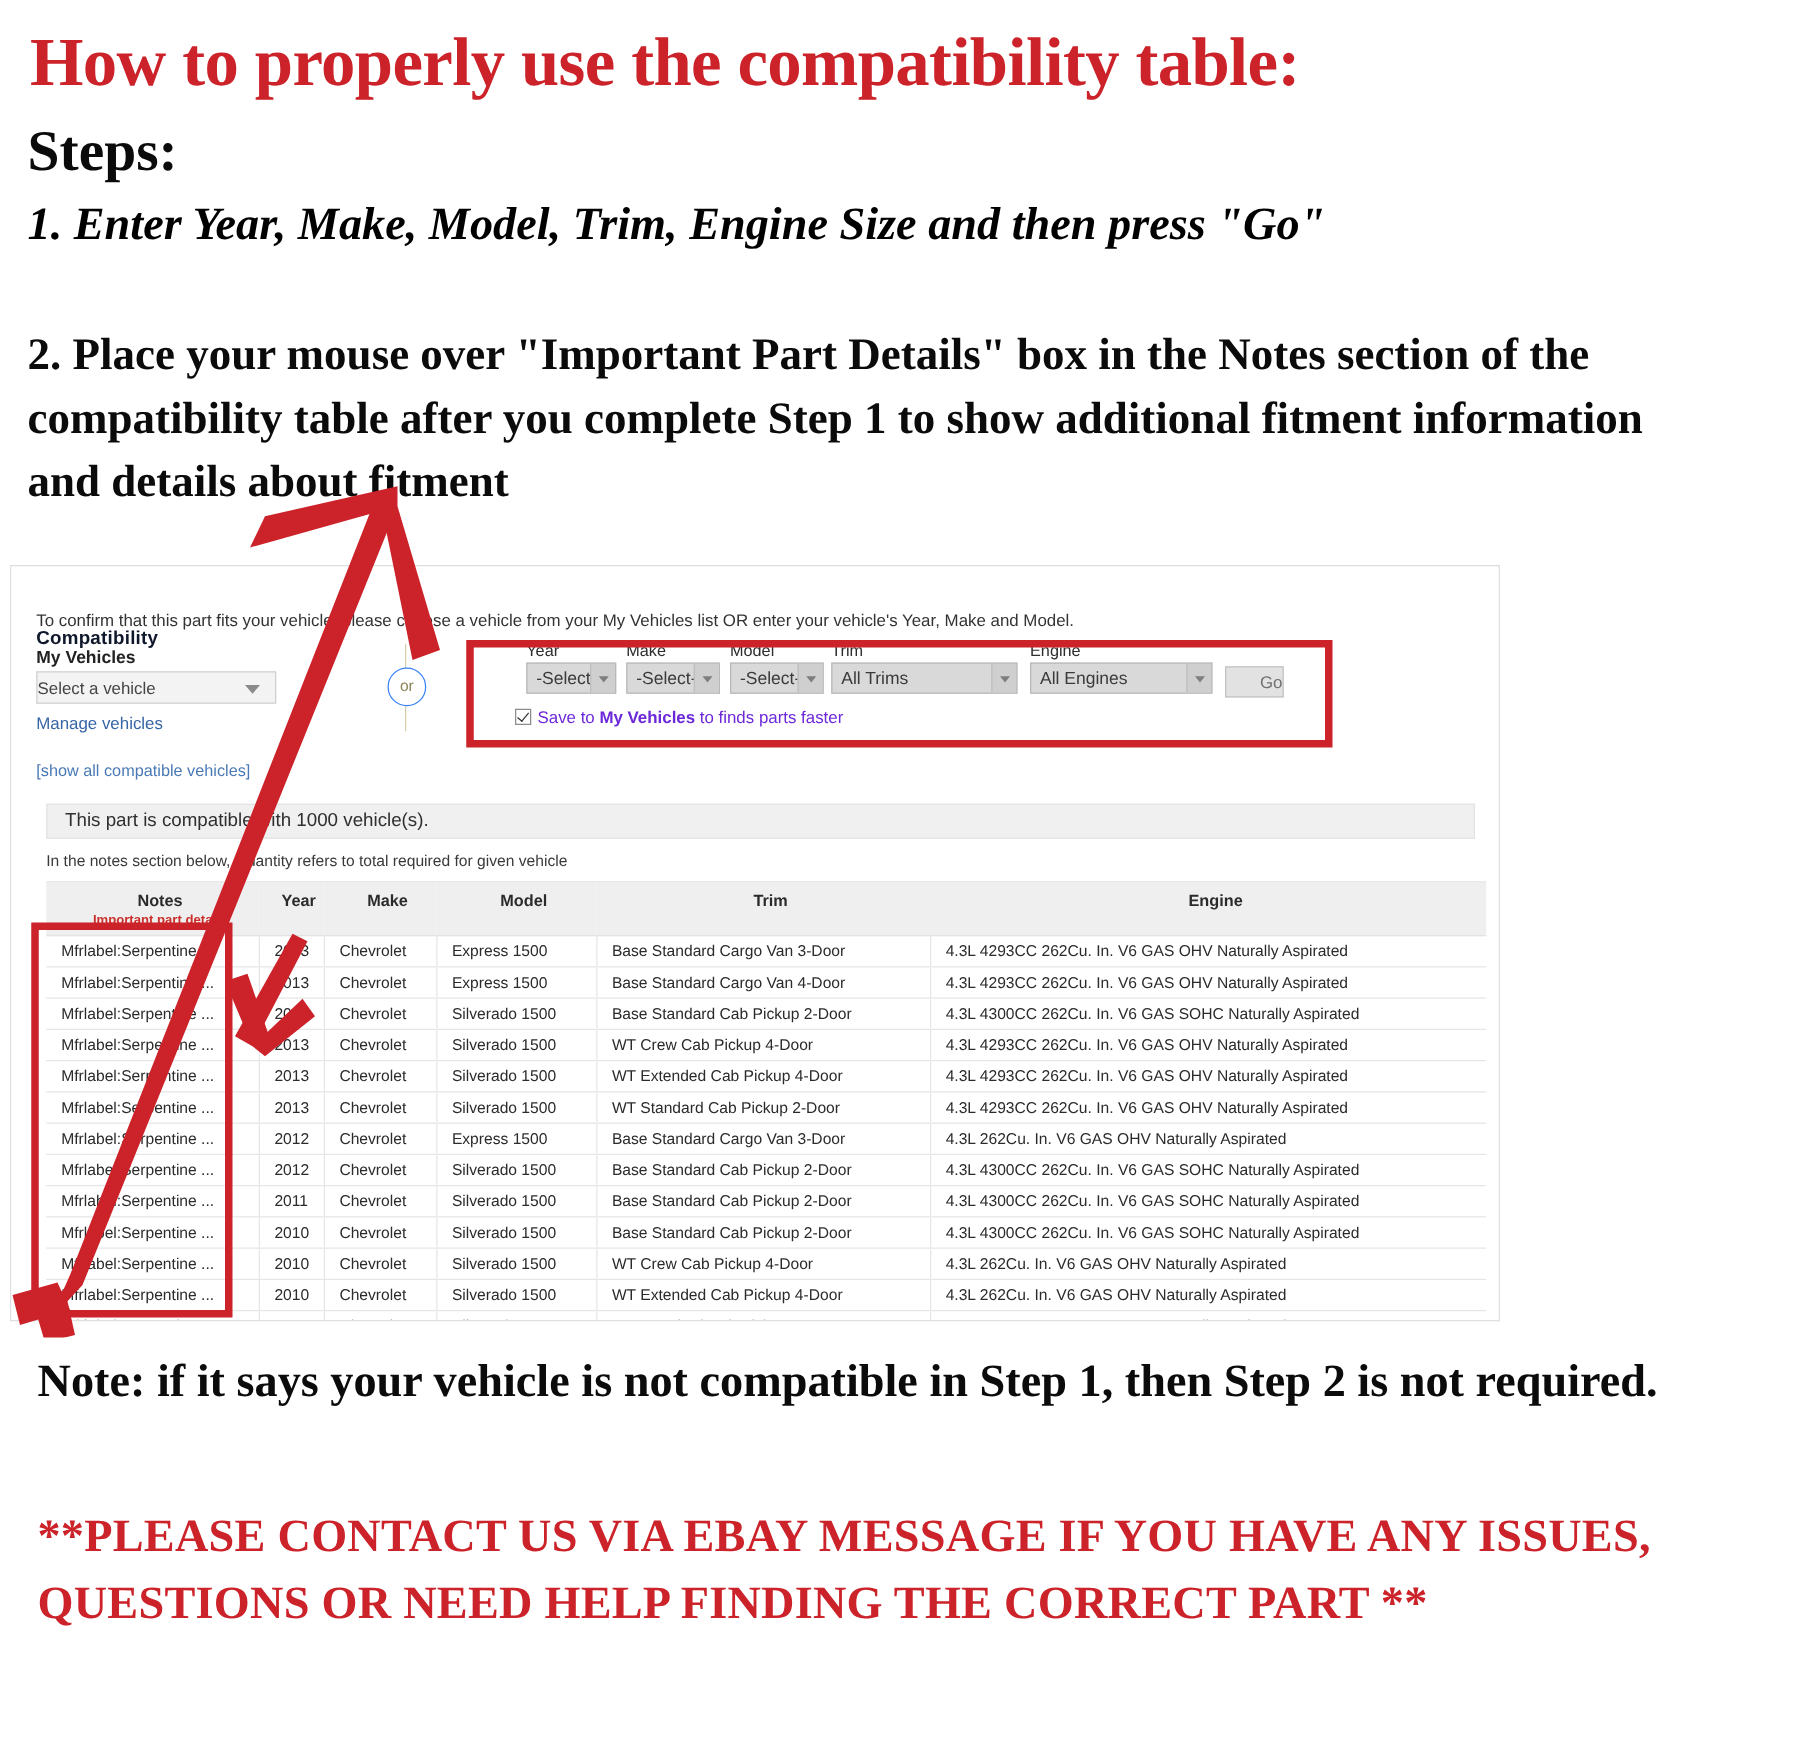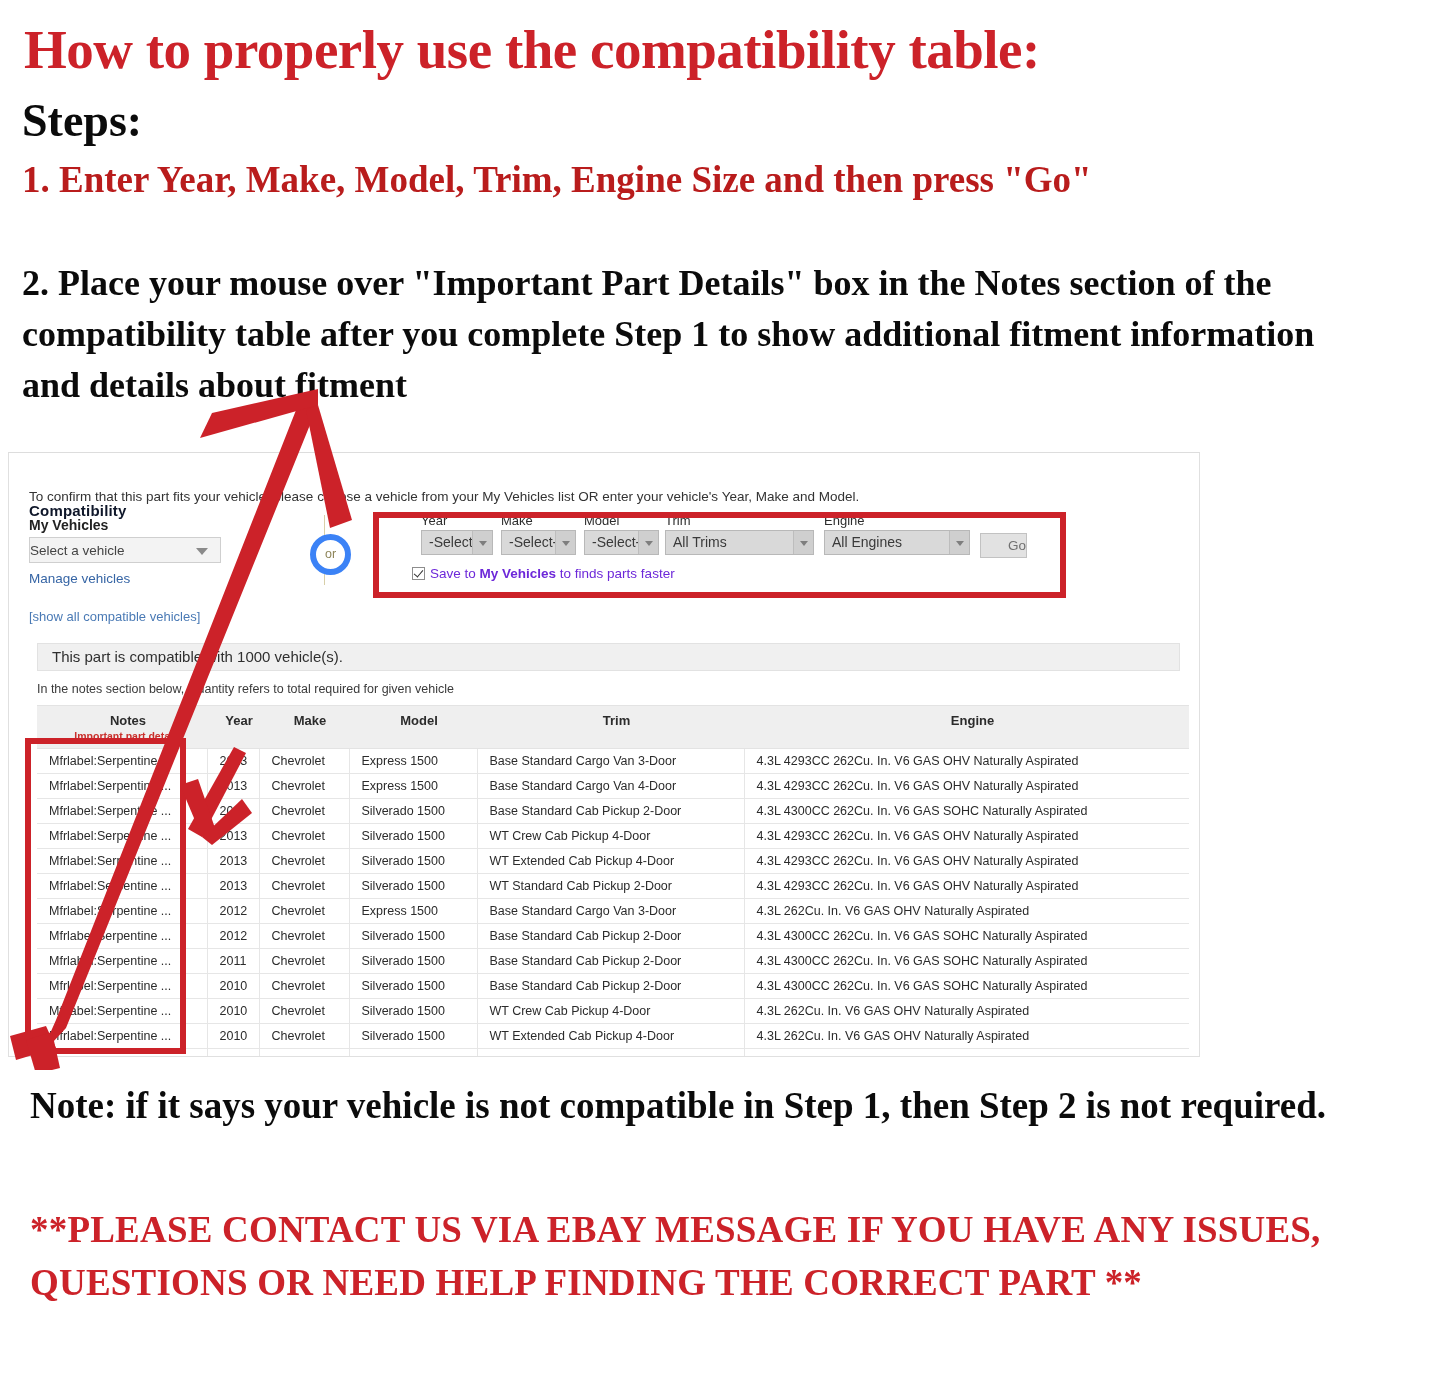--- a/index.html
+++ b/index.html
@@ -28,26 +28,27 @@
     font-weight:bold;
     color:#0b0b0b;
     font-size:46px;
     line-height:1.0;
     position:absolute;
     left:22px; top:98px;
   }
   .step1{
     font-family:"Liberation Serif", serif;
     font-weight:bold;
-    color:#b91c1c;
+    color:#000000;
     font-size:37px;
     line-height:1.0;
     position:absolute;
     left:22px; top:161px;
     white-space:nowrap;
+    font-style:italic;
   }
   .step2{
     font-family:"Liberation Serif", serif;
     font-weight:bold;
     color:#0b0b0b;
     font-size:36px;
     line-height:1.42;
     position:absolute;
     left:22px; top:258px;
     width:1320px;
@@ -128,21 +129,21 @@
     position:absolute;left:20px;top:156px;
     font-size:13px;color:#4a7ab5;
   }
 
   
   .or-wrap{position:absolute;left:296px;top:62px;width:40px;height:70px;}
   .or-line{position:absolute;left:19px;top:0;width:1px;height:70px;background:#d8cfa8;}
   .or-badge{
     position:absolute;left:5px;top:19px;
     width:29px;height:29px;border-radius:50%;
-    border:6px solid #3b82f6;background:#ffffff;
+    border:1px solid #3b82f6;background:#ffffff;
     color:#8d8458;font-size:12.5px;
     text-align:center;line-height:28px;
   }
 
   
   .red-box{
     position:absolute;left:373px;top:512px;
     width:693px;height:86px;
     border:6px solid #cc2229;
     box-sizing:border-box;

